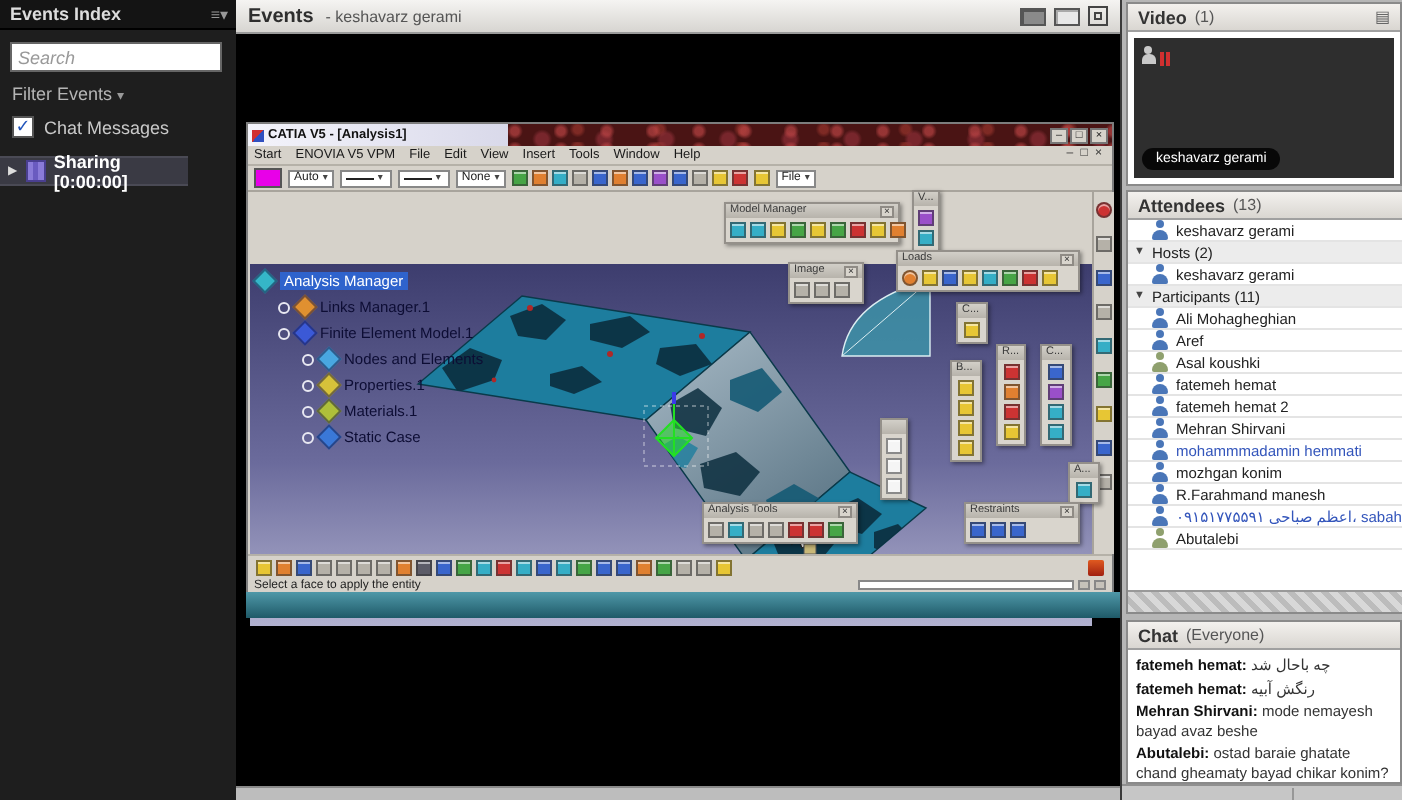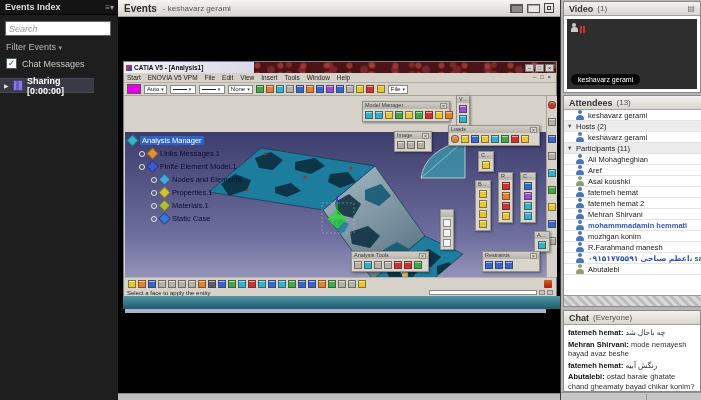--- a/index.html
+++ b/index.html
@@ -123,21 +123,21 @@
            line-height:9px;padding:1px 7px;border-radius:7px;white-space:nowrap;}
 
   .att-pod{left:2px;top:95px;width:162px;height:212px;}
   .att-rows{position:absolute;left:0;top:14px;right:0;bottom:10px;overflow:hidden;}
   .arow{height:11px;display:flex;align-items:center;gap:3px;padding:0 3px;border-bottom:1px solid #e4e4e4;
         font-size:7.5px;color:#222;white-space:nowrap;position:relative;box-sizing:border-box;}
   .arow .arr{width:6px;font-size:5.5px;color:#444;flex:none;}
   .arow.group{background:#ececec;font-size:7.5px;}
   .arow.muted .aname{color:#999;}
   .arow .aname{overflow:hidden;text-overflow:ellipsis;}
-  .arow.lnk .aname{color:#3355bb;font-weight:bold;}
+  .arow.lnk .aname{color:#3355bb;}
   .person{width:9px;height:10px;position:relative;flex:none;}
   .person::before{content:"";position:absolute;top:0;left:2px;width:4px;height:4px;border-radius:50%;background:#4a76b8;}
   .person::after{content:"";position:absolute;bottom:0;left:0;width:8px;height:5px;border-radius:4px 4px 1px 1px;background:#4a76b8;}
   .away.person::before,.arow.away .person::before{background:#8fa06e;}
   .away.person::after,.arow.away .person::after{background:#8fa06e;}
   .badge{display:none;position:absolute;right:-1px;top:2px;width:5px;height:7px;border:1px solid #444;box-sizing:border-box;}
   .arow.b-blue .badge{display:block;background:#4a7ac8;}
   .arow.b-red .badge{display:block;background:#c03838;}
   .att-resize{position:absolute;left:0;bottom:0;right:0;height:10px;
       background:repeating-linear-gradient(45deg,#d8d8d8 0 3px,#bcbcbc 3px 6px);border-top:1px solid #999;}
@@ -320,21 +320,21 @@
 
         
         <div class="ab tree">
 
         <div class="trow lvl0 sel ic-teal">
               <span class="ticon"></span>
               <span class="tlabel">Analysis Manager</span>
             </div>
             <div class="trow lvl1 child ic-orange">
               <span class="ticon"></span>
-              <span class="tlabel">Links Messages.1</span>
+              <span class="tlabel">Links Manager.1</span>
             </div>
             <div class="trow lvl1 child ic-blue">
               <span class="ticon"></span>
               <span class="tlabel">Finite Element Model.1</span>
             </div>
             <div class="trow lvl2 child ic-cyan">
               <span class="ticon"></span>
               <span class="tlabel">Nodes and Elements</span>
             </div>
             <div class="trow lvl2 child ic-yellow">
@@ -670,28 +670,28 @@
       <div class="pod-head">
         <b>Chat</b>
         <span class="cnt">(Everyone)</span>
       </div>
       <div class="chat-body">
 
       <div class="msg rtl">
             <b>fatemeh hemat:</b>
             <span class="mtext">چه باحال شد</span>
           </div>
+          <div class="msg rtl">
+            <b>fatemeh hemat:</b>
+            <span class="mtext">رنگش آبیه</span>
+          </div>
           <div class="msg">
             <b>Mehran Shirvani:</b>
             <span class="mtext">mode nemayesh bayad avaz beshe</span>
           </div>
-          <div class="msg rtl">
-            <b>fatemeh hemat:</b>
-            <span class="mtext">رنگش آبیه</span>
-          </div>
           <div class="msg">
             <b>Abutalebi:</b>
             <span class="mtext">ostad baraie ghatate chand gheamaty bayad chikar konim?</span>
           </div>
         </div>
     </div>
 
     <div class="ab rp-foot">
       <span class="divv"></span>
     </div>

